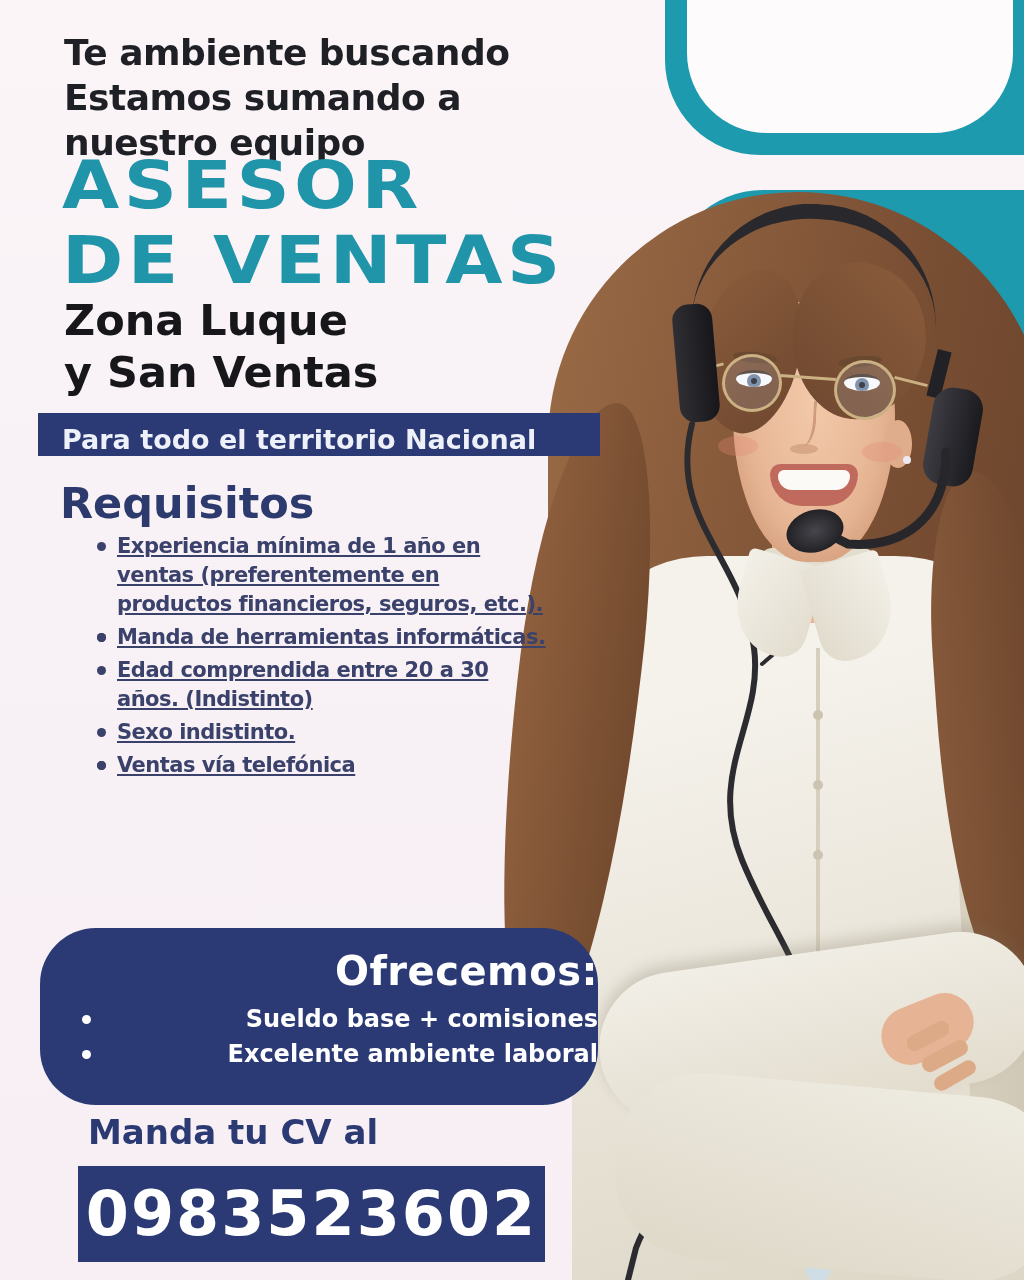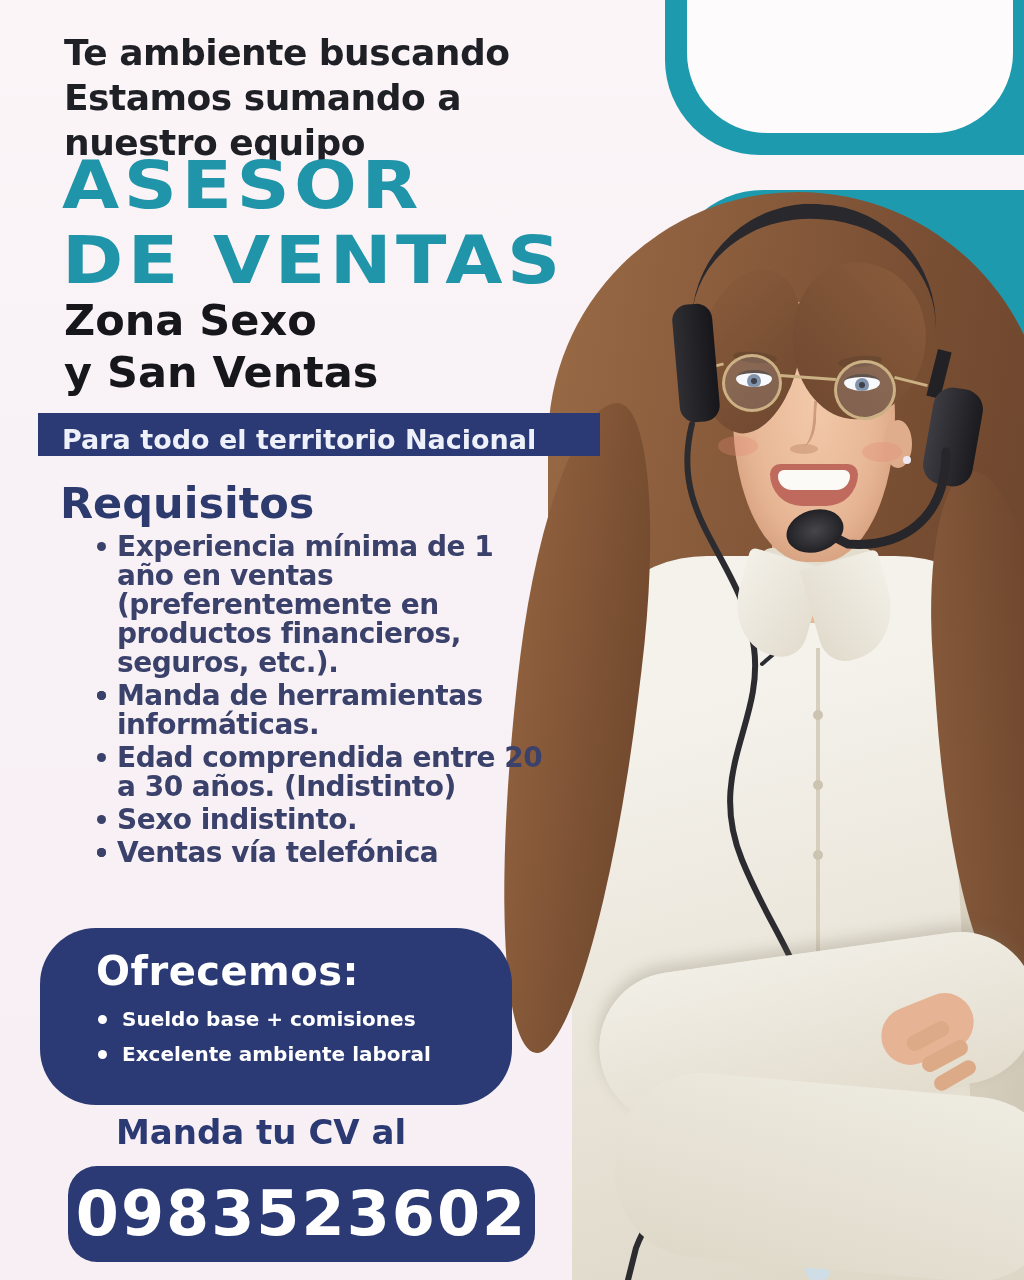--- a/index.html
+++ b/index.html
@@ -107,31 +107,31 @@
   
   .text{z-index:20;font-weight:bold;}
   .intro{left:64px;top:30px;font-size:36px;line-height:45px;color:var(--dark-text);letter-spacing:-0.5px;}
   .title{left:62px;top:148px;font-size:66px;line-height:75px;color:var(--teal-text);
     transform:scaleX(1.12);transform-origin:left top;letter-spacing:4px;}
   .zone{left:64px;top:294px;font-size:43px;line-height:52px;color:#16161b;}
   .banner{left:38px;top:413px;width:562px;height:43px;background:var(--navy);
     color:var(--banner-text);font-size:27px;line-height:53px;padding-left:24px;}
   .req-heading{left:60px;top:478px;font-size:43px;color:#2c3a6e;}
   .req-list{left:95px;top:532px;width:452px;list-style:none;color:#3a416b;}
-  .req-list li{position:relative;padding-left:22px;font-size:28px;line-height:29px;
-    letter-spacing:-0.5px;margin-bottom:4px;}
+  .req-list li{position:relative;padding-left:22px;font-size:21px;line-height:29px;
+    letter-spacing:-0.5px;margin-bottom:4px;text-decoration:underline;}
   .dot{position:absolute;left:2px;top:10px;width:9px;height:9px;border-radius:50%;background:currentColor;}
-  .offer-box{left:40px;top:928px;width:472px;height:177px;background:var(--navy);
-    border-radius:56px;z-index:20;padding:20px 0 0 56px;color:#fff;}
+  .offer-box{left:40px;top:928px;width:558px;height:177px;background:var(--navy);
+    border-radius:56px;z-index:20;padding:20px 0 0 40px;color:#fff;text-align:right;}
   .offer-heading{font-size:40px;font-weight:bold;letter-spacing:0.5px;}
   .offer-list{list-style:none;margin-top:8px;color:#fff;}
-  .offer-list li{position:relative;padding-left:26px;font-size:20px;line-height:35px;font-weight:bold;}
+  .offer-list li{position:relative;padding-left:26px;font-size:24px;line-height:35px;font-weight:bold;}
   .offer-list .dot{top:13px;}
-  .cta-label{left:88px;top:1112px;font-size:34px;color:#2c3a74;margin-left:28px;}
-  .phone-box{left:68px;top:1166px;width:467px;height:96px;background:var(--navy);z-index:20;border-radius:29px;}
+  .cta-label{left:88px;top:1112px;font-size:34px;color:#2c3a74;}
+  .phone-box{left:78px;top:1166px;width:467px;height:96px;background:var(--navy);z-index:20;}
   .phone-number{display:block;width:100%;text-align:center;font-size:62px;line-height:96px;
     font-weight:bold;color:#fff;letter-spacing:2px;}
 </style>
 </head>
 <body>
 
 <div class="poster">
 
   <div class="abs frame-fill"></div>
   <div class="abs frame-inner"></div>
@@ -205,21 +205,21 @@
     <span style="display:block">Estamos sumando a</span>
     <span style="display:block">nuestro equipo</span>
   </div>
 
   <div class="abs text title">
     <span style="display:block">ASESOR</span>
     <span style="display:block">DE VENTAS</span>
   </div>
 
   <div class="abs text zone">
-    <span style="display:block">Zona Sexo</span>
+    <span style="display:block">Zona Luque</span>
     <span style="display:block">y San Ventas</span>
   </div>
 
   <div class="abs text banner">
     <span>Para todo el territorio Nacional</span>
   </div>
 
   <div class="abs text req-heading">Requisitos</div>
 
   <ul class="abs text req-list">

